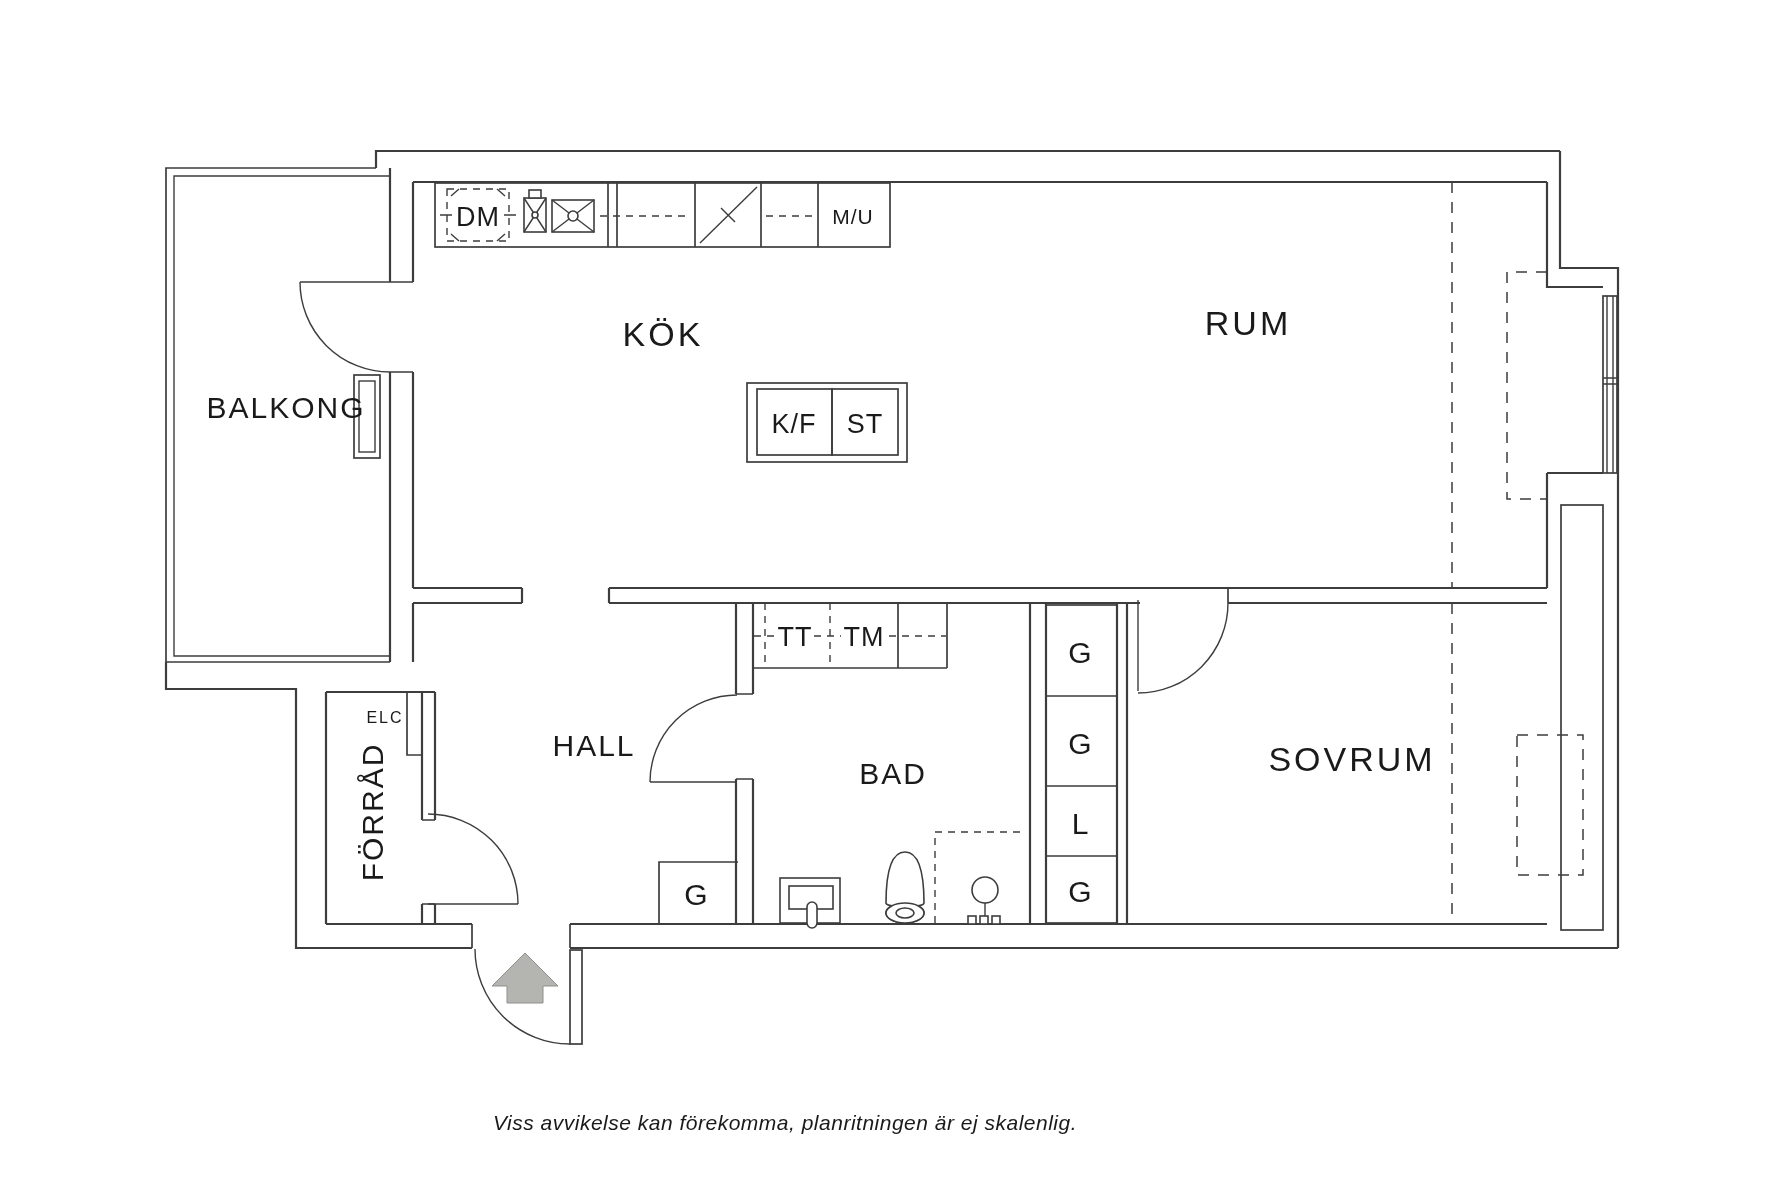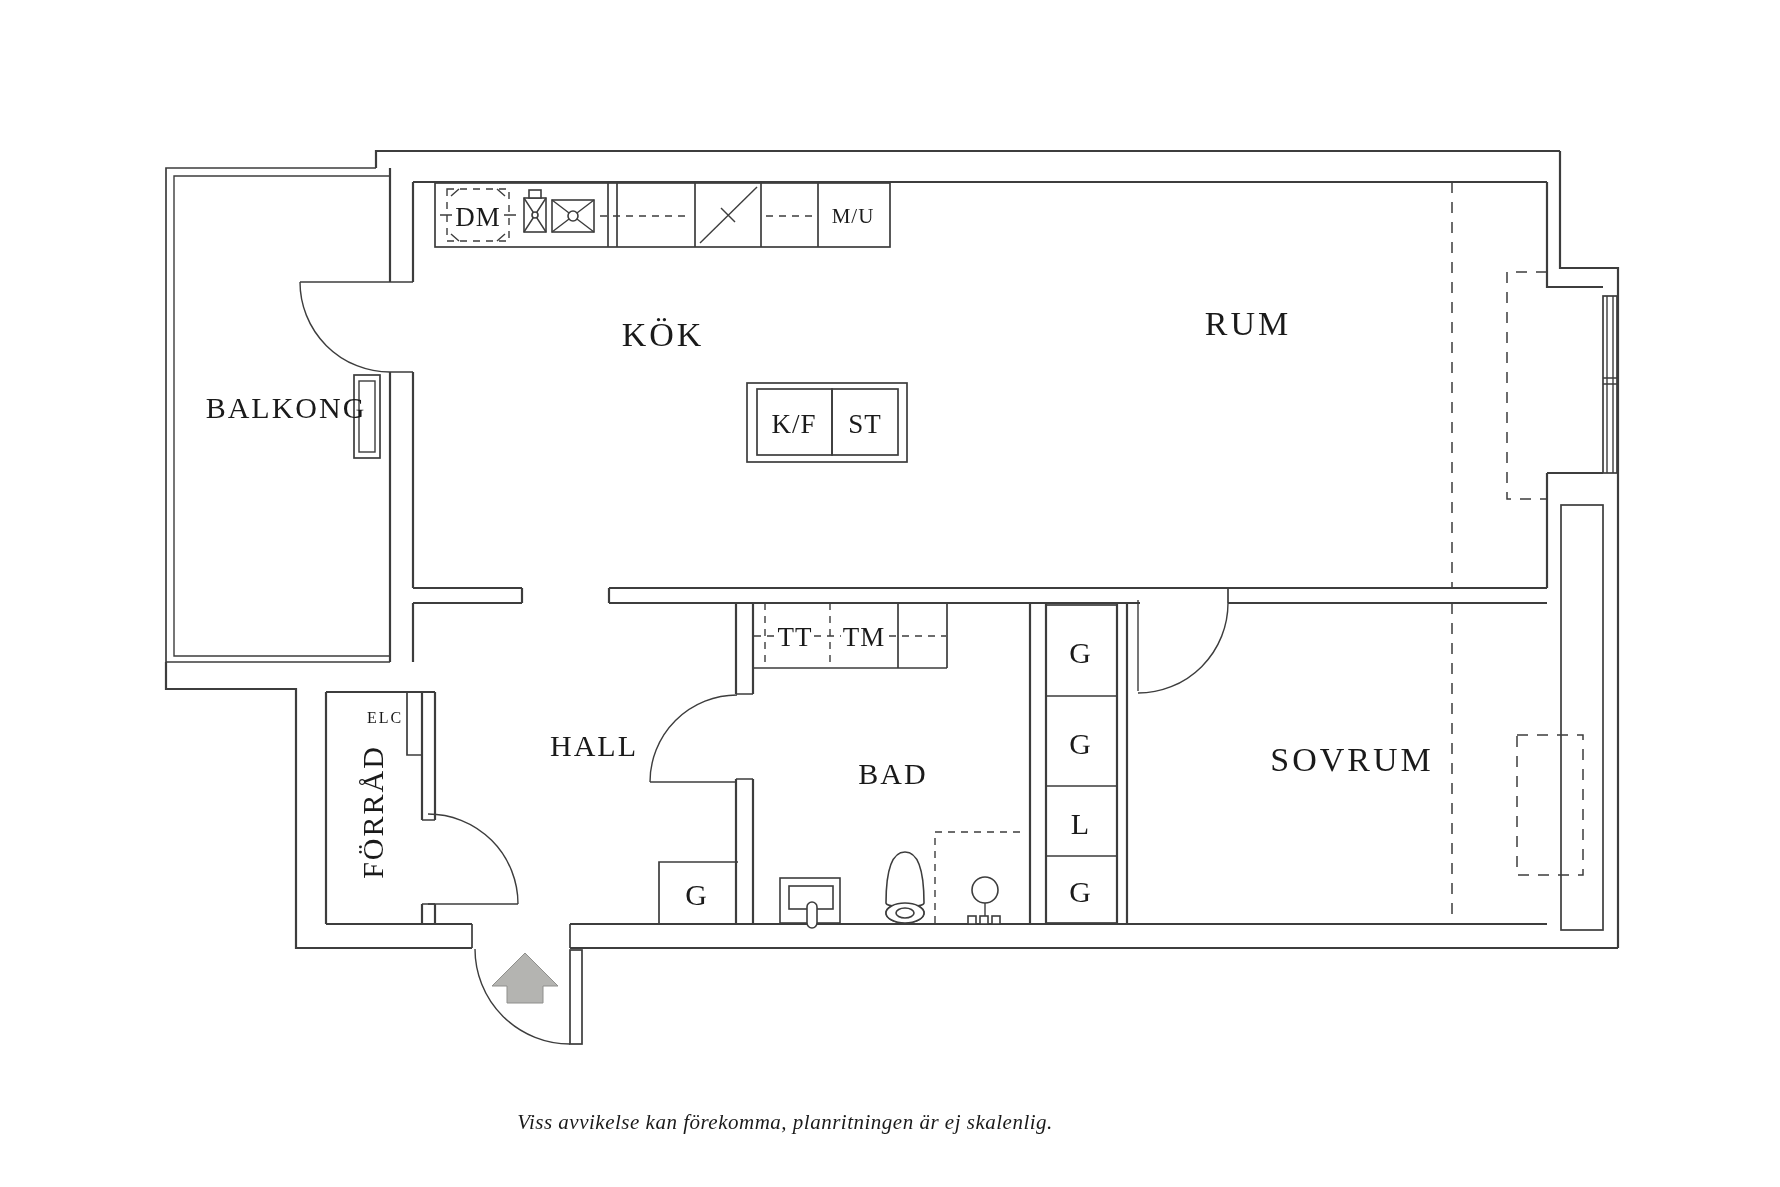--- a/index.html
+++ b/index.html
@@ -1,18 +1,18 @@
 <!DOCTYPE html>
 <html style="--line: #3d3d3d; --text: #1a1a1a; --arrow: #b4b4b1; --background: #ffffff;"><head>
 <meta charset="utf-8">
 <style>
   html,body{margin:0;padding:0;background:#ffffff;}
   .stage{
     position:relative;width:1780px;height:1187px;background:var(--background,#ffffff);
-    font-family:Liberation Serif, serif;overflow:hidden;
+    font-family:Liberation Sans, sans-serif;overflow:hidden;
   }
   svg{display:block;}
   .w  {stroke:var(--line,#3d3d3d);stroke-width:2.2;fill:none;}
   .w2 {stroke:var(--line,#3d3d3d);stroke-width:1.7;fill:none;}
   .thin{stroke:var(--line,#3d3d3d);stroke-width:1.4;fill:none;}
   .dash{stroke:var(--line,#3d3d3d);stroke-width:1.5;fill:none;stroke-dasharray:11 9;}
   .dash-sm{stroke:var(--line,#3d3d3d);stroke-width:1.4;fill:none;stroke-dasharray:7 6;}
   .fixture{stroke:var(--line,#3d3d3d);stroke-width:1.6;fill:#ffffff;}
   text{fill:var(--text,#1a1a1a);text-anchor:middle;dominant-baseline:central;}
   .lbl-lg{font-size:34px;letter-spacing:3px;}

